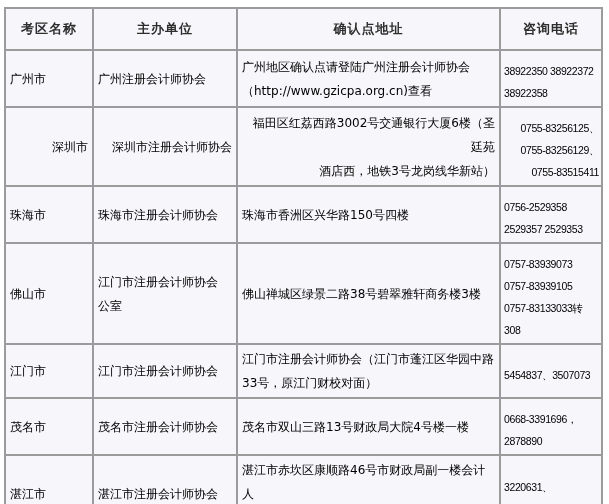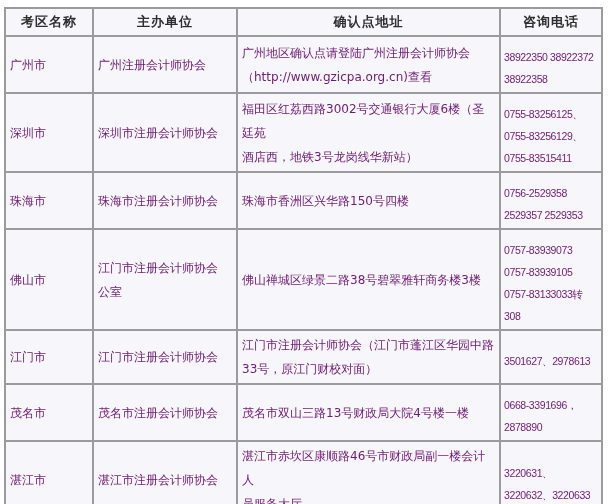--- a/index.html
+++ b/index.html
@@ -31,39 +31,39 @@
     white-space: pre-line;
     word-break: break-all;
     overflow: hidden;
   }
   .exam-table th {
     font-size: 13px;
     font-weight: bold;
     color: #2e2e2e;
     text-align: center;
     letter-spacing: 1px;
-    height: 28px;
+    height: 42px;
     padding: 2px 3px;
   }
   .exam-table td {
     font-size: 12px;
     line-height: 24px;
-    color: #701a75;
+    color: #000000;
     text-align: left;
     padding: 2px 4px;
   }
   .exam-table td.phone {
     font-family: "Liberation Sans", sans-serif;
     font-size: 10.5px;
     letter-spacing: -0.4px;
     line-height: 22px;
     padding: 9px 2px 2px 3px;
   }
   tr.r1 td { height: 50px; }
-  tr.r2 td { height: 68px; }
+  tr.r2 td { height: 68px; text-align: right; }
   tr.r3 td { height: 40px; }
   tr.r4 td { height: 86px; }
   tr.r5 td { height: 50px; }
   tr.r6 td { height: 46px; }
   tr.r7 td { height: 47px; }
 </style>
 </head>
 <body>
 
 <div class="page">
@@ -115,21 +115,21 @@
         <td class="phone">0757-83939073
 0757-83939105
 0757-83133033转
 308</td>
       </tr>
       <tr class="r5">
         <td>江门市</td>
         <td>江门市注册会计师协会</td>
         <td>江门市注册会计师协会（江门市蓬江区华园中路
 33号，原江门财校对面）</td>
-        <td class="phone">3501627、2978613</td>
+        <td class="phone">5454837、3507073</td>
       </tr>
       <tr class="r6">
         <td>茂名市</td>
         <td>茂名市注册会计师协会</td>
         <td>茂名市双山三路13号财政局大院4号楼一楼</td>
         <td class="phone">0668-3391696，
 2878890</td>
       </tr>
       <tr class="r7">
         <td>湛江市</td>

